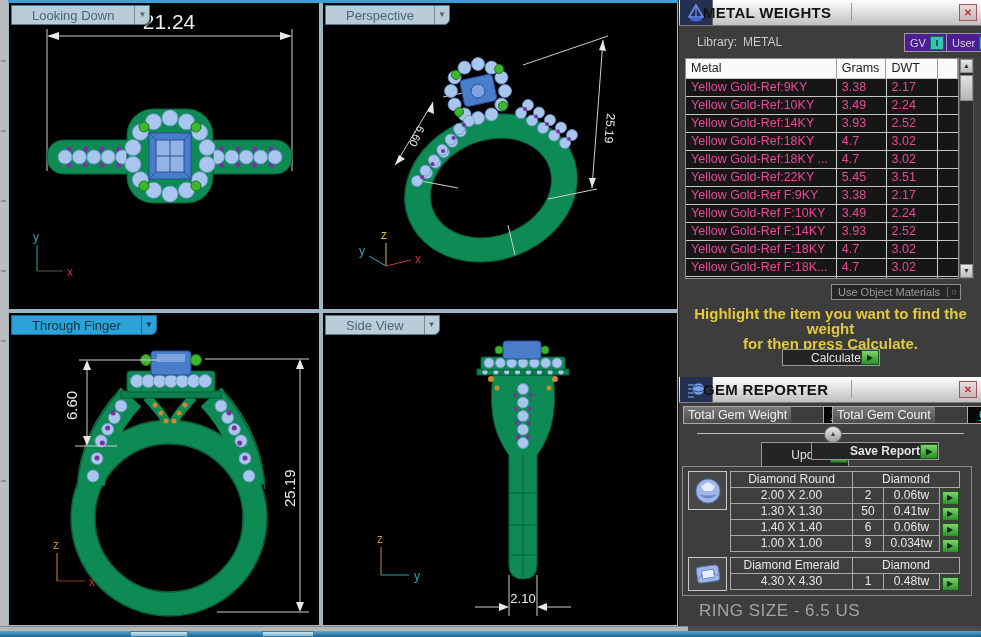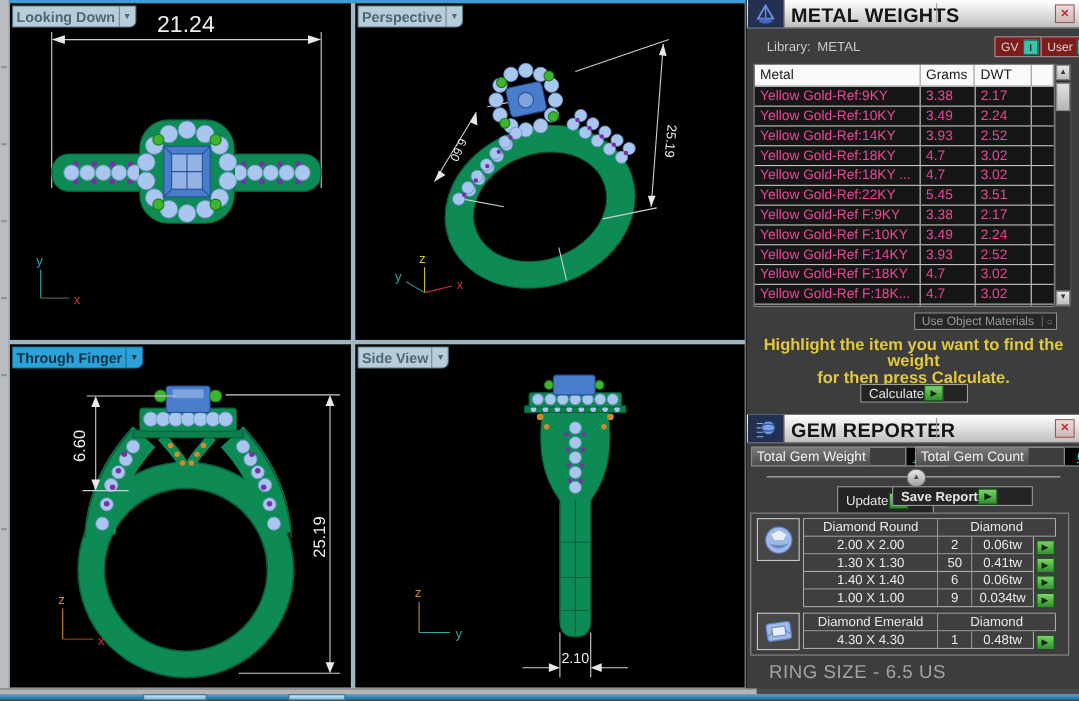--- a/index.html
+++ b/index.html
@@ -15,36 +15,36 @@
   .vp{position:absolute;background:#000;overflow:hidden;}
   #vp1{left:1px;top:0;width:310px;height:306px;}
   #vp2{left:315px;top:0;width:354px;height:306px;}
   #vp3{left:1px;top:310px;width:310px;height:312px;}
   #vp4{left:315px;top:310px;width:354px;height:312px;}
   .vp svg{position:absolute;left:0;top:0;}
 
   .vp-label{position:absolute;left:2px;top:2px;display:flex;align-items:center;height:18px;
     background:#b9cdd9;color:#4a6878;font-size:13px;border:1px solid #55788c;border-radius:0 0 6px 0;
     box-shadow:1px 1px 0 rgba(0,0,0,.6);cursor:pointer;}
-  .vp-label .txt{padding:0 3px;font-weight:bold;}
+  .vp-label .txt{padding:0 20px;}
   .vp-label .arr{display:inline-block;width:14px;text-align:center;font-size:8px;border-left:1px solid rgba(0,0,0,.35);align-self:stretch;line-height:18px;}
   .vp-label.active{background:#2ba3d8;color:#0e3346;border-color:#1a6e99;}
 
   
   .panel{position:absolute;left:678px;top:0;width:303px;height:626px;background:#3d3d3d;border-left:1px solid #1c1c1c;}
   .phead{position:absolute;left:0;width:303px;height:25px;background:linear-gradient(#ffffff,#bfbfbf);border-bottom:1px solid #7c7c7c;}
   .phead .icon-box{position:absolute;left:1px;top:0;width:32px;height:25px;background:#233052;border-right:1px solid #666;display:flex;align-items:center;justify-content:center;}
-  .phead .ptitle{position:absolute;left:40px;top:4px;font-size:18px;font-weight:bold;color:#141414;letter-spacing:.3px;}
+  .phead .ptitle{position:absolute;left:24px;top:4px;font-size:15px;font-weight:bold;color:#141414;letter-spacing:.3px;}
   .phead .hdiv{position:absolute;left:172px;top:3px;width:1px;height:18px;background:#9a9a9a;}
   .phead .close{position:absolute;right:5px;top:4px;width:16px;height:15px;background:linear-gradient(#e9dede,#cdb6b6);
     border:1px solid #a05454;color:#c03030;font-size:10px;font-weight:bold;text-align:center;line-height:15px;cursor:pointer;}
 
   .library-row{position:absolute;left:18px;top:35px;font-size:12px;color:#cacaca;}
   .library-row .val{margin-left:6px;}
-  .toggle-btn{position:absolute;top:33px;height:17px;background:#7f1d1d;border:1px solid #9a9a9a;display:flex;align-items:center;
+  .toggle-btn{position:absolute;top:33px;height:17px;background:#4c1d95;border:1px solid #9a9a9a;display:flex;align-items:center;
     font-size:11px;color:#d6d6d6;padding:0 2px 0 5px;cursor:pointer;}
   .toggle-btn .chip{display:inline-block;width:12px;height:12px;margin-left:4px;background:#38c3ad;border:1px solid #0b6e5d;
     color:#062a24;font-size:9px;font-weight:bold;text-align:center;line-height:12px;}
   #gv-btn{left:225px;} #user-btn{left:267px;width:auto;}
 
   
   .mtable{position:absolute;left:6px;top:58px;width:274px;height:221px;overflow:hidden;border:1px solid #8e8e8e;background:#161616;box-sizing:border-box;}
   .mrow,.mhead{display:flex;height:17px;line-height:17px;}
   .mhead{background:#fafafa;color:#1a1a1a;height:19px;line-height:19px;}
   .mcell{box-sizing:border-box;border-right:1px solid #cfcfcf;padding-left:5px;font-size:12.5px;color:#ec4899;white-space:nowrap;overflow:hidden;}
@@ -58,21 +58,21 @@
   .vscroll .up{top:0;} .vscroll .down{bottom:0;}
   .vscroll .thumb{position:absolute;left:0;top:16px;width:13px;height:26px;background:linear-gradient(#e2e2e2,#b5b5b5);border:1px solid #8a8a8a;box-sizing:border-box;cursor:pointer;}
 
   .uom-btn{position:absolute;left:152px;top:284px;width:130px;height:16px;background:#262626;border:1px solid #8e8e8e;
     box-sizing:border-box;display:flex;align-items:center;justify-content:space-between;font-size:11px;color:#9a9a9a;padding:0 3px 0 6px;cursor:pointer;}
   .uom-btn .circ{font-size:9px;color:#8a8a8a;border-left:1px solid #6a6a6a;padding-left:4px;}
 
   .instruction{position:absolute;left:0;top:306px;width:303px;text-align:center;color:#e3c93e;font-size:15px;font-weight:bold;line-height:15px;}
 
   .dark-btn{position:absolute;background:#242424;border:1px solid #9a9a9a;box-sizing:border-box;display:flex;align-items:center;
-    justify-content:flex-start;font-size:12px;color:#e4e4e4;padding-left:7px;cursor:pointer;}
+    justify-content:flex-end;font-size:12px;color:#e4e4e4;padding-left:7px;cursor:pointer;}
   .green-chip{display:inline-block;width:16px;height:13px;background:linear-gradient(#7ed36a,#2e8f2e);border:1px solid #175c17;
     color:#0a2a0a;font-size:8px;text-align:center;line-height:13px;box-sizing:content-box;}
   #calc-btn{left:103px;top:349px;width:98px;height:17px;}
   #update-btn{left:38px;top:442px;width:88px;height:26px;margin-left:44px;}
   #save-btn{left:132px;top:442px;width:128px;height:18px;font-weight:bold;}
 
   #gem-head{top:377px;}
 
   .total-strip{position:absolute;top:406px;height:18px;display:flex;border:1px solid #a8a8a8;box-sizing:border-box;gap:32px;}
   .total-strip .lab{background:linear-gradient(#7a7a7a,#4c4c4c);color:#f2f2f2;font-size:12.5px;line-height:16px;padding:0 4px;white-space:nowrap;}

